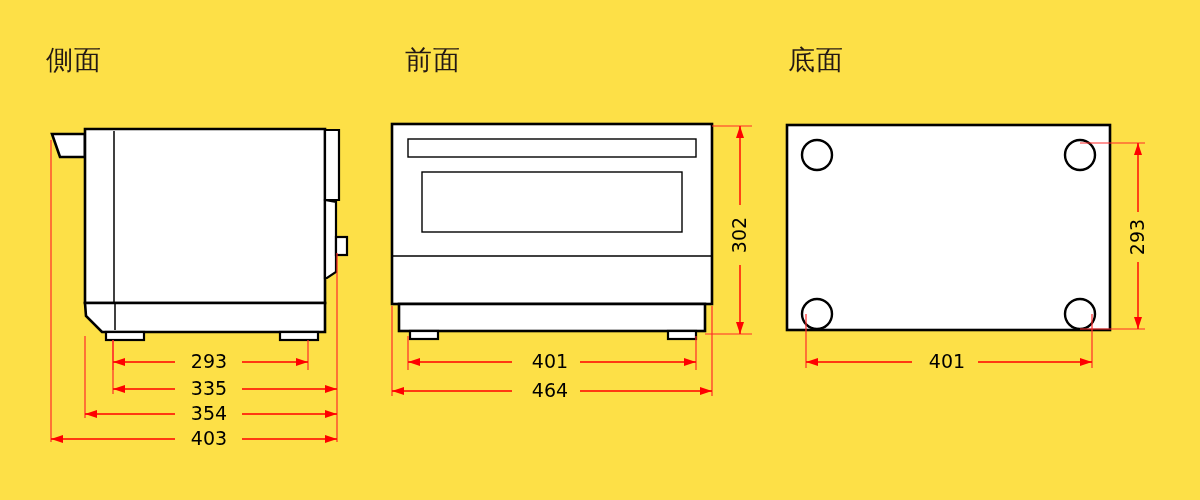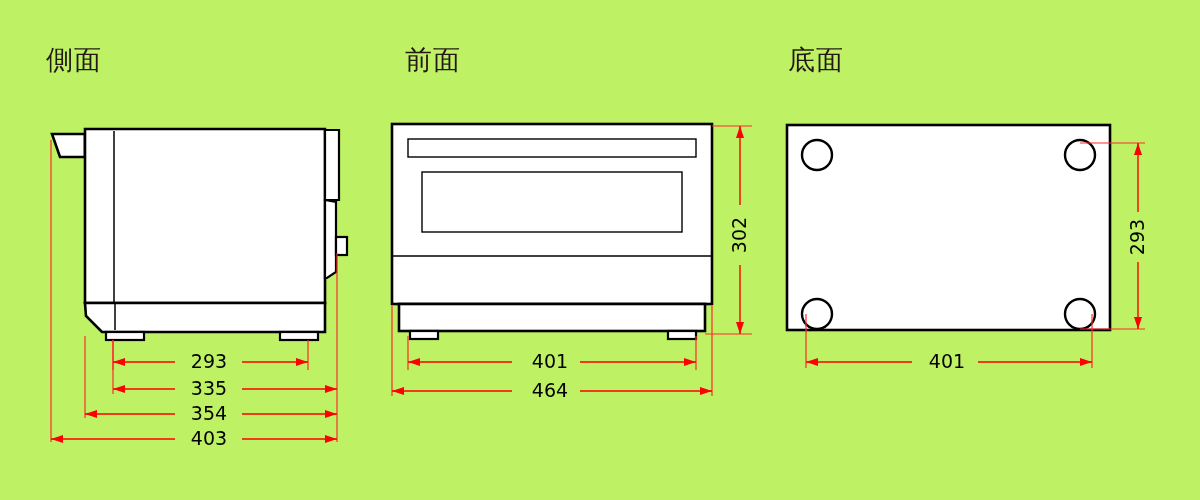--- a/index.html
+++ b/index.html
@@ -11,21 +11,21 @@
   body {
     width: 1200px;
     height: 500px;
     font-family: "Liberation Sans", sans-serif;
     overflow: hidden;
   }
   #sheet {
     position: relative;
     width: 1200px;
     height: 500px;
-    background: #bef264;
+    background: #fde047;
   }
   .view-title {
     position: absolute;
     font-family: "DejaVu Sans", sans-serif;
     font-size: 27px;
     line-height: 1;
     color: #231815;
     white-space: nowrap;
     letter-spacing: 1px;
   }

